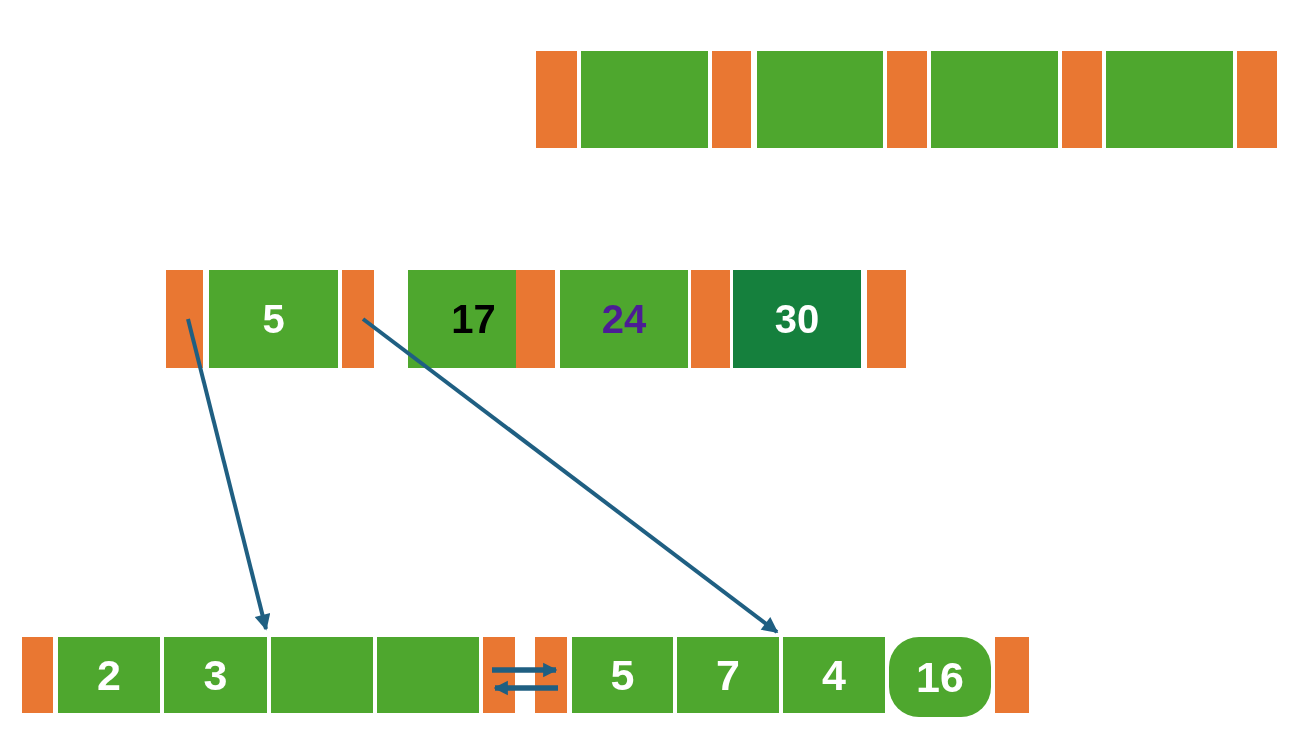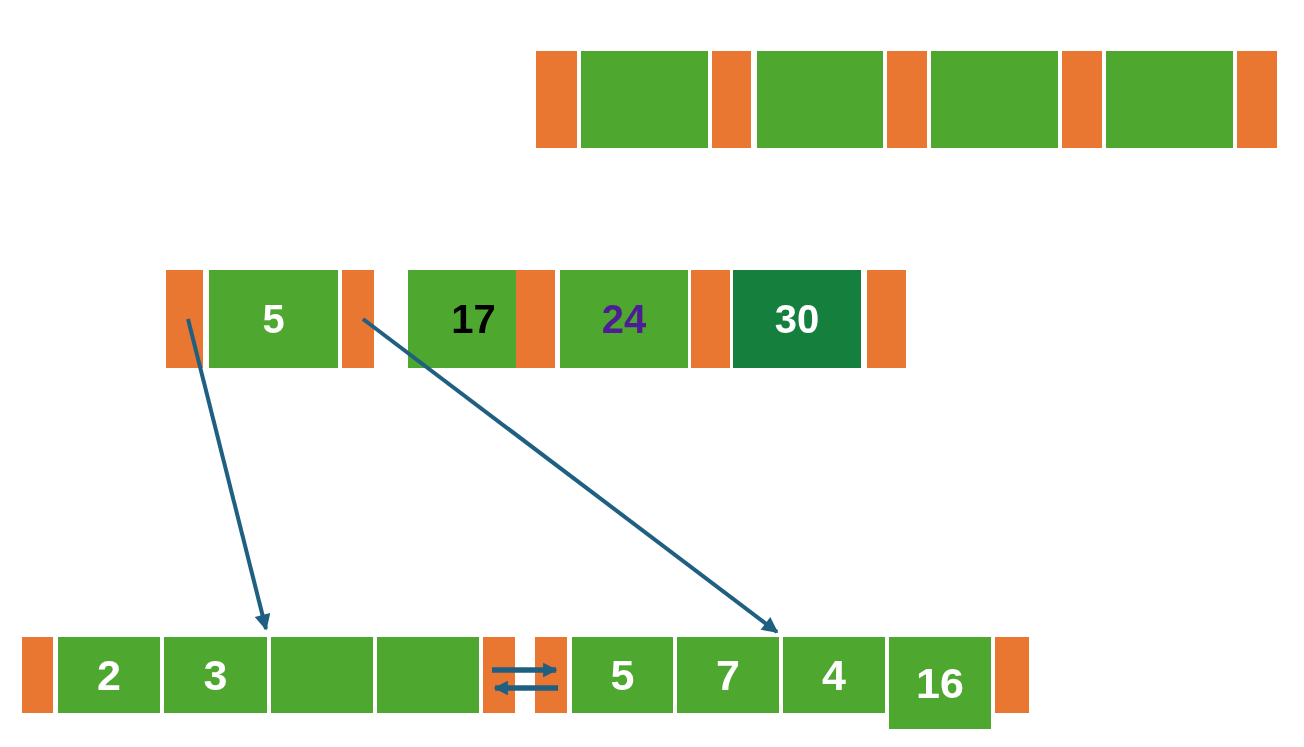--- a/index.html
+++ b/index.html
@@ -74,21 +74,21 @@
         <div class="cell key" data-name="key-cell" style="left: 164px; top: 637px; width: 103px; height: 76px; background: rgb(78, 167, 46); color: rgb(255, 255, 255);">3</div>
         <div class="cell key" data-name="key-cell" style="left: 271px; top: 637px; width: 102px; height: 76px; background: rgb(78, 167, 46); color: rgb(255, 255, 255);"></div>
         <div class="cell key" data-name="key-cell" style="left: 377px; top: 637px; width: 102px; height: 76px; background: rgb(78, 167, 46); color: rgb(255, 255, 255);"></div>
         <div class="cell pointer" data-name="pointer-cell" style="left: 483px; top: 637px; width: 32px; height: 76px; background: rgb(233, 119, 50);"></div>
       </div>
       <div class="node" data-name="leaf-node-right">
         <div class="cell pointer" data-name="pointer-cell" style="left: 535px; top: 637px; width: 32px; height: 76px; background: rgb(233, 119, 50);"></div>
         <div class="cell key" data-name="key-cell" style="left: 572px; top: 637px; width: 101px; height: 76px; background: rgb(78, 167, 46); color: rgb(255, 255, 255);">5</div>
         <div class="cell key" data-name="key-cell" style="left: 677px; top: 637px; width: 102px; height: 76px; background: rgb(78, 167, 46); color: rgb(255, 255, 255);">7</div>
         <div class="cell key" data-name="key-cell" style="left: 783px; top: 637px; width: 102px; height: 76px; background: rgb(78, 167, 46); color: rgb(255, 255, 255);">4</div>
-        <div class="cell key" data-name="key-cell" style="left: 889px; top: 637px; width: 102px; height: 92px; background: rgb(78, 167, 46); color: rgb(255, 255, 255);">16</div>
+        <div class="cell key" data-name="key-cell" style="left: 889px; top: 637px; width: 102px; height: 80px; background: rgb(78, 167, 46); color: rgb(255, 255, 255); border-radius: 30px;">16</div>
         <div class="cell pointer" data-name="pointer-cell" style="left: 995px; top: 637px; width: 34px; height: 76px; background: rgb(233, 119, 50);"></div>
       </div>
     </div>
   <svg class="arrow-layer" id="arrow-layer" data-name="arrow-layer" viewBox="0 0 1304 747" xmlns="http://www.w3.org/2000/svg">
     <defs>
       <marker id="head-diag" viewBox="0 0 10 10" refX="9" refY="5" markerWidth="5" markerHeight="4" orient="auto">
         <path d="M0,0 L10,5 L0,10 z" id="head-diag-path" fill="#1F5F82"></path>
       </marker>
       <marker id="head-horiz" viewBox="0 0 10 10" refX="9" refY="5" markerWidth="2.6" markerHeight="3.6" orient="auto">
         <path d="M0,0 L10,5 L0,10 z" id="head-horiz-path" fill="#1F5F82"></path>

